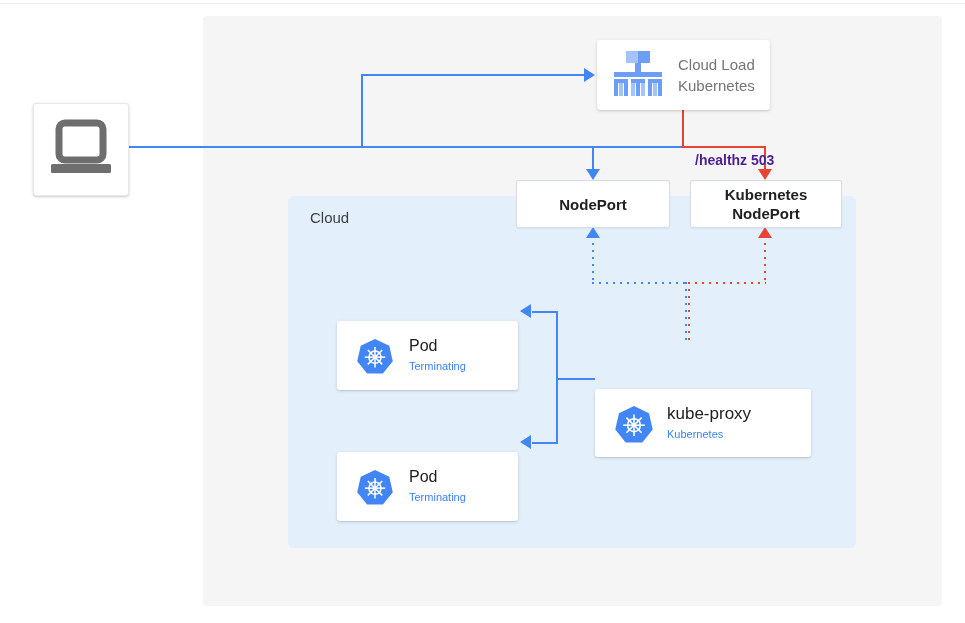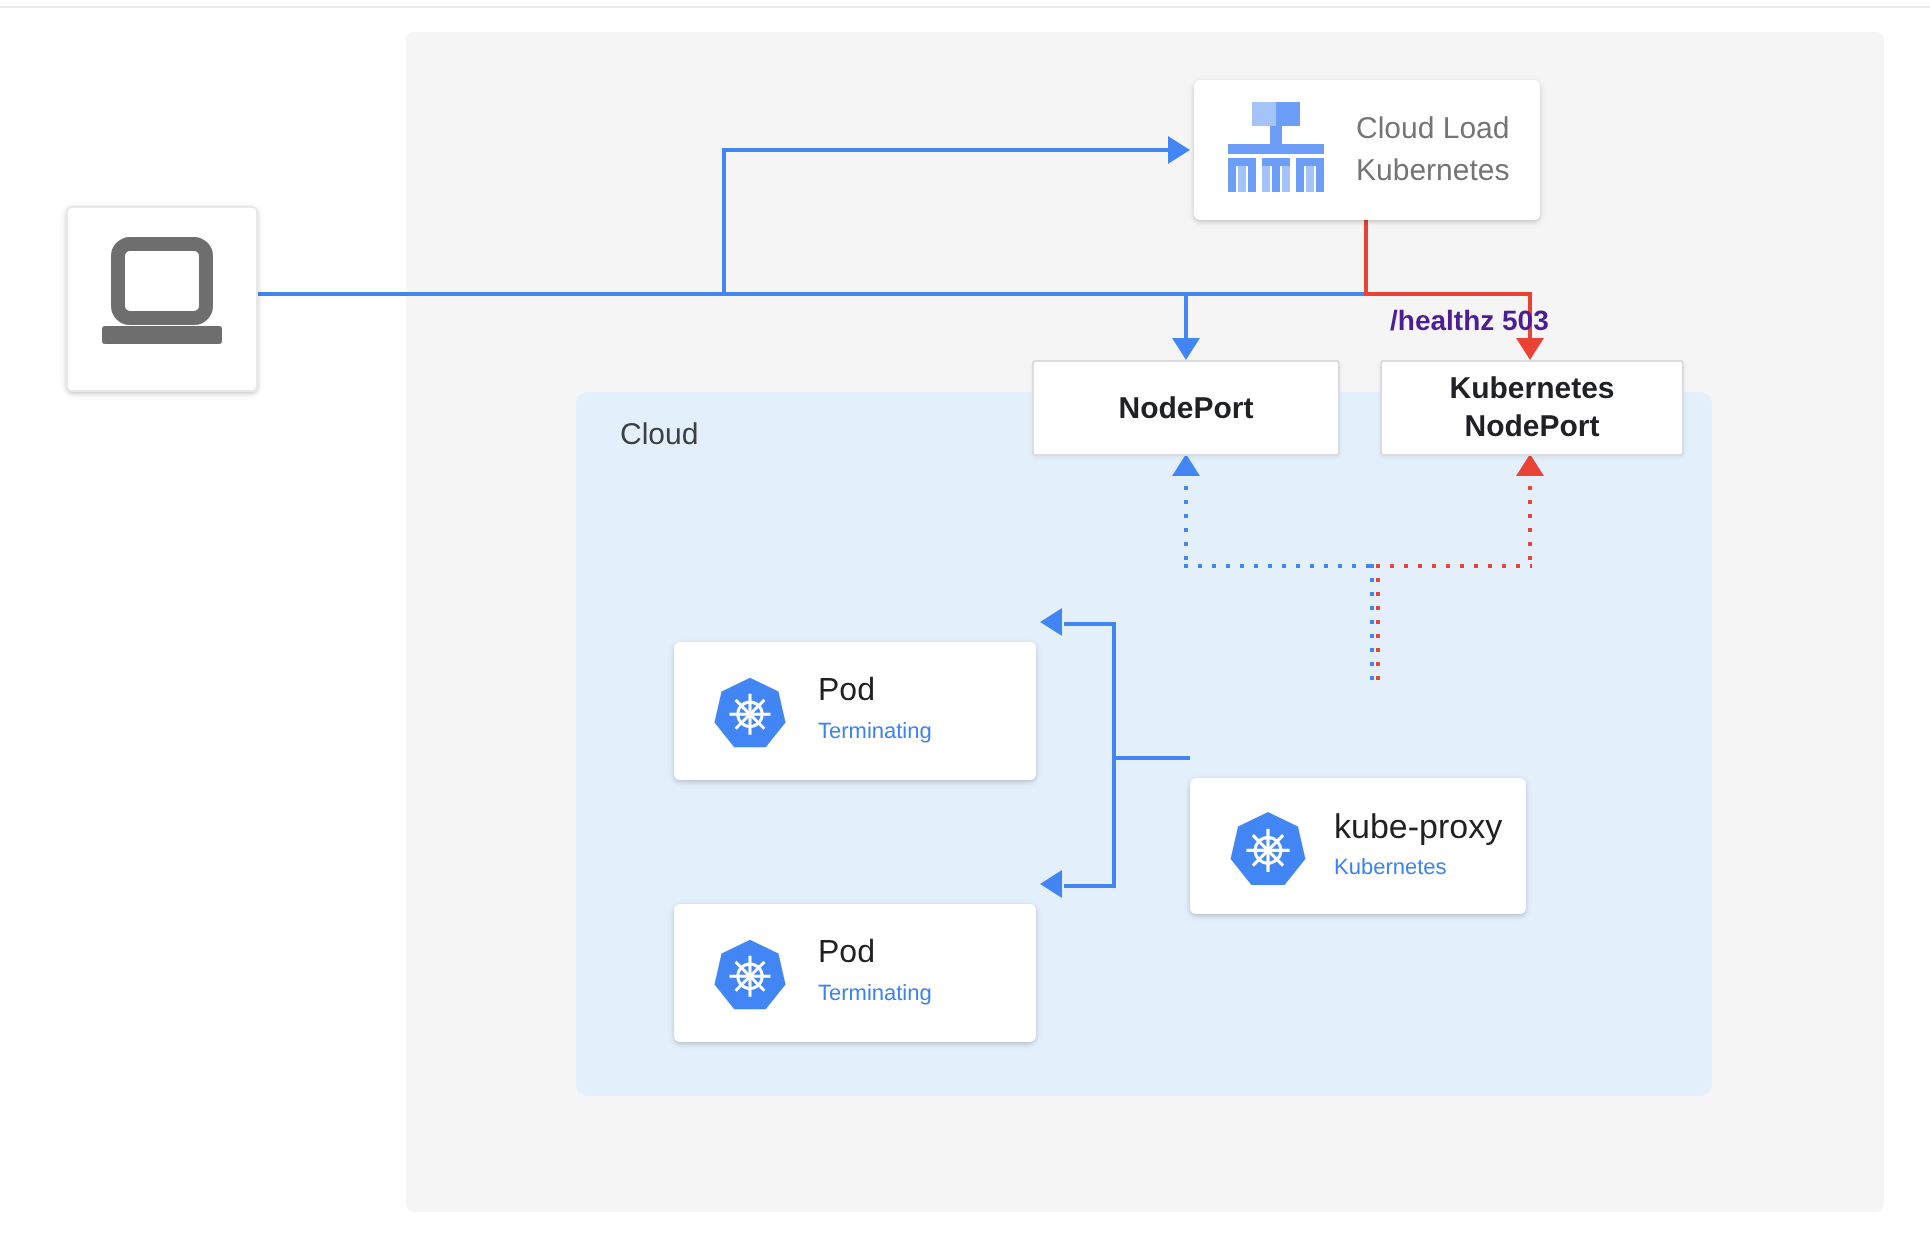--- a/index.html
+++ b/index.html
@@ -30,21 +30,21 @@
   #clb-card { left:597px; top:40px; width:173px; height:70px; display:flex; align-items:center; }
   #clb-icon { margin-left:13px; width:56px; height:50px; flex:0 0 auto; }
   #clb-text { margin-left:12px; font-size:15px; line-height:21px; color:#757575; }
 
   #nodeport-card { left:516px; top:180px; width:152px; height:46px; }
   #hc-card { left:690px; top:180px; width:150px; height:46px; }
 
   .k8s-card { display:flex; align-items:center;margin-top:44px; }
   #pod1-card { left:337px; top:277px; width:181px; height:69px; }
   #pod2-card { left:337px; top:408px; width:181px; height:69px; }
-  #kube-proxy-card { left:595px; top:345px; width:168px; height:68px; }
+  #kube-proxy-card { left:595px; top:345px; width:216px; height:68px; }
   .k8s-icon { margin-left:19px; width:38px; height:38px; flex:0 0 auto; }
   .k8s-text { margin-left:15px; }
   .k8s-title { font-size:16px; color:#212121; line-height:21px; }
   .k8s-sub { font-size:11px; color:#3b82f6; line-height:20px; }
   #kube-proxy-card .k8s-title { font-size:17px; }
 
   #healthz { left:695px; top:121px; font-size:14px; font-weight:bold; color:#4c1d95;margin-top:31px; }
 
   
   .solid { background:var(--c); }

